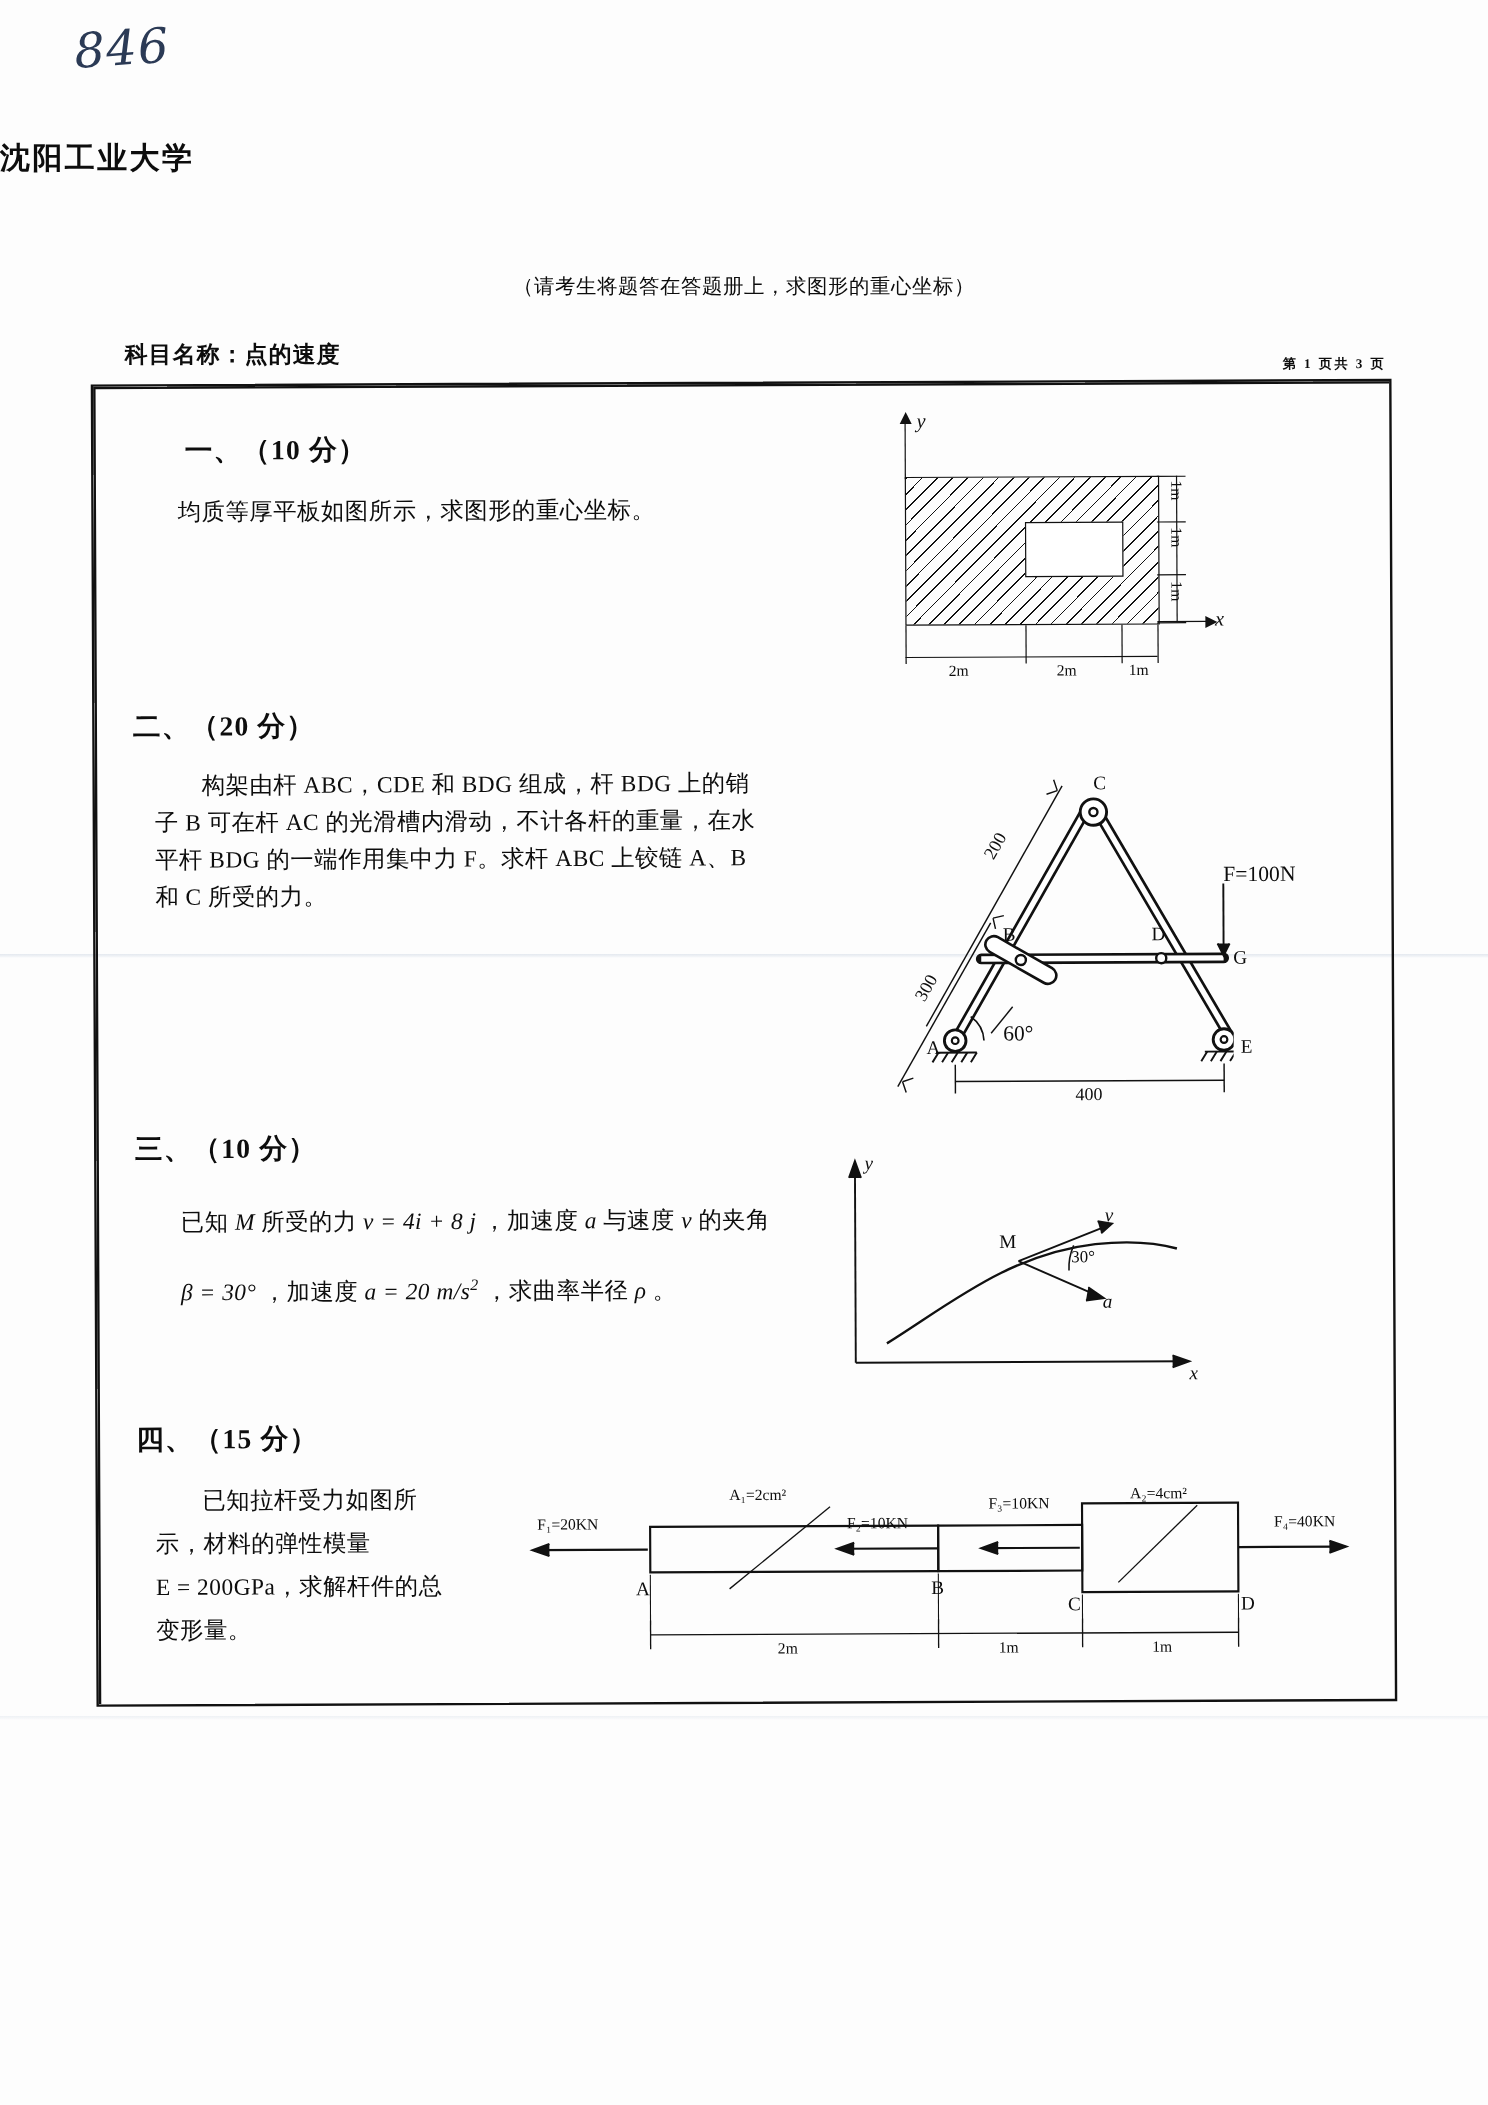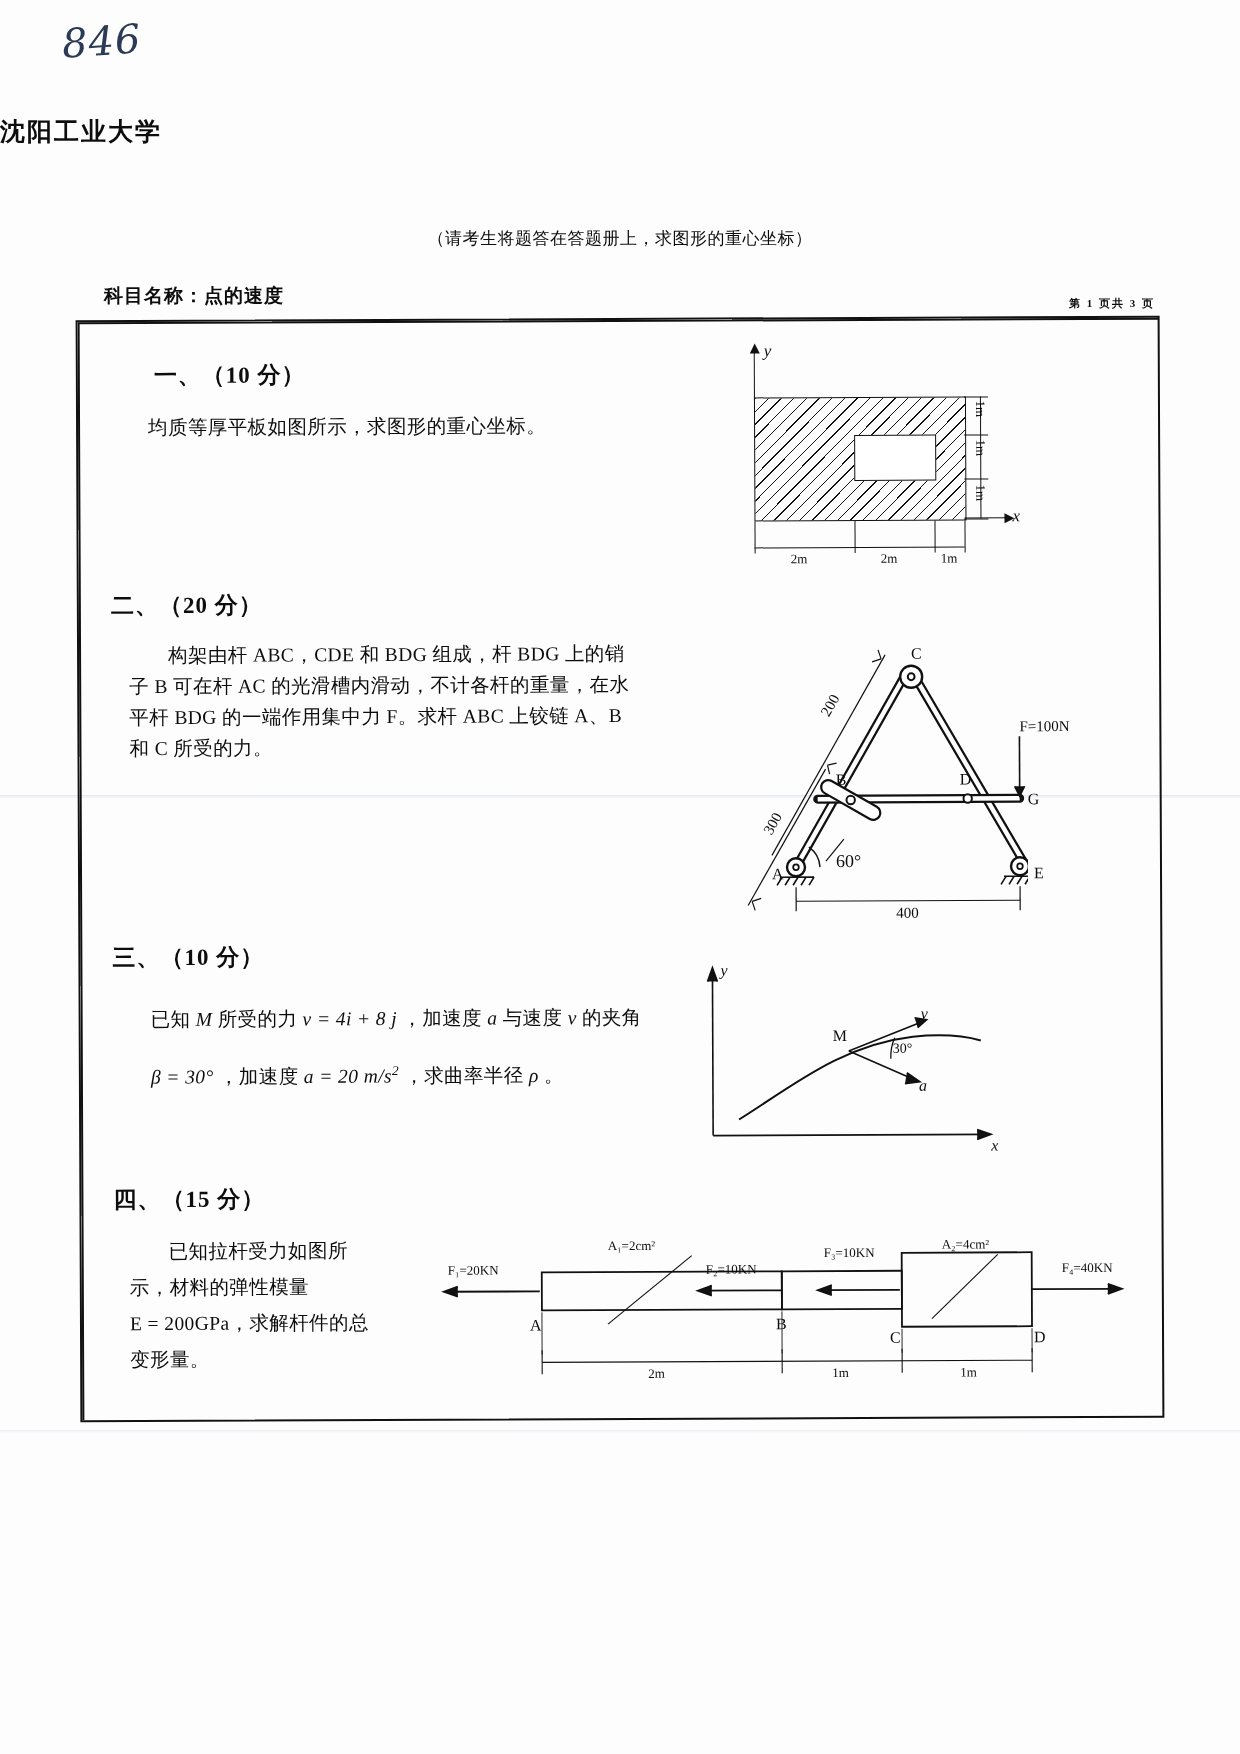--- a/index.html
+++ b/index.html
@@ -226,21 +226,21 @@
       <div class="lbl big" style="left:244px;top:26px;">C</div>
       <div class="lbl big" style="left:104px;top:246px;">A</div>
       <div class="lbl big" style="left:366px;top:246px;">E</div>
       <div class="lbl big" style="left:168px;top:152px;">B</div>
       <div class="lbl big" style="left:292px;top:152px;">D</div>
       <div class="lbl big" style="left:360px;top:172px;">G</div>
       <div class="lbl" style="left:152px;top:78px;transform:rotate(-60deg);font-size:15px;">200</div>
       <div class="lbl" style="left:94px;top:196px;transform:rotate(-60deg);font-size:15px;">300</div>
       <div class="lbl" style="left:228px;top:286px;font-size:15px;">400</div>
       <div class="lbl" style="left:168px;top:232px;font-size:18px;">60°</div>
-      <div class="lbl" style="left:352px;top:100px;font-size:15px;">F=100N</div>
+      <div class="lbl" style="left:352px;top:100px;font-size:18px;">F=100N</div>
     </div>
 
     <div class="qhead" style="left:32px;top:620px;">
       <span>三、</span><span>（10 分）</span>
     </div>
     <div class="qbody" style="left:70px;top:672px;width:540px;line-height:52px;">
       <div>
         <span>已知</span>
         <span class="mi">M</span>
         <span>所受的力</span>

